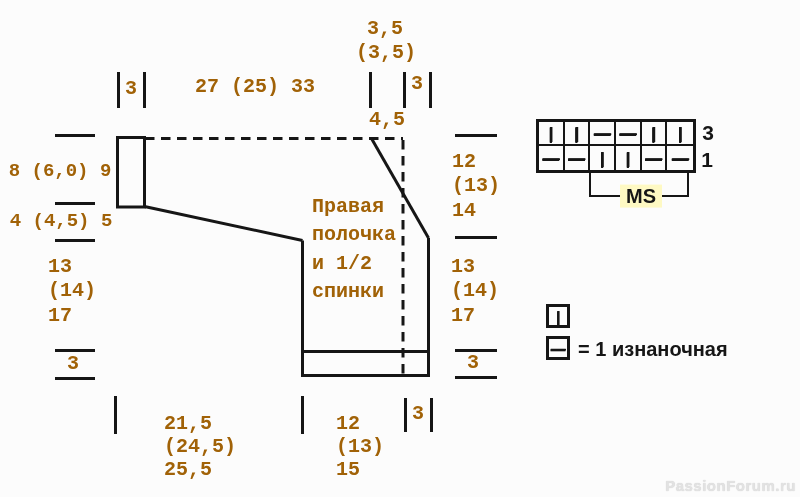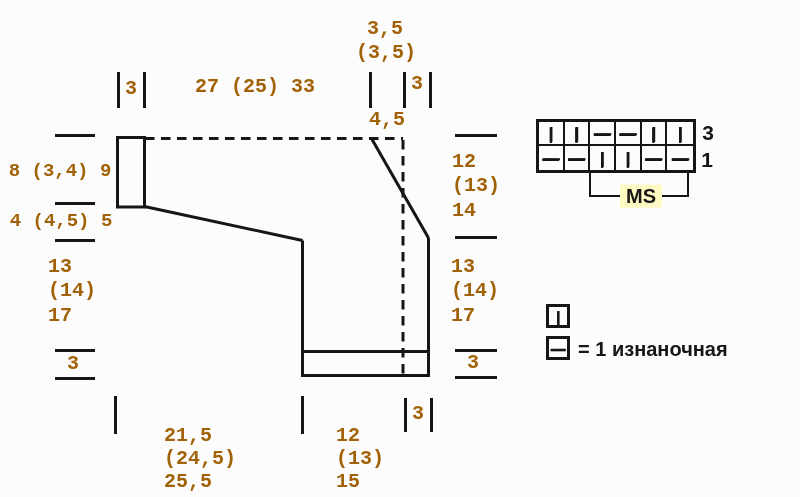--- a/index.html
+++ b/index.html
@@ -7,21 +7,21 @@
     position:relative;width:800px;height:497px;background:#fcfcfc;overflow:hidden;
     font-family:"Liberation Sans","DejaVu Sans",sans-serif;color:#161616;
   }
   #outline-svg{position:absolute;left:0;top:0;}
   .lbl{
     position:absolute;transform:translate(-50%,-50%);
     font-weight:700;font-size:20px;line-height:1.22;
     text-align:left;white-space:pre-line;color:#a16207;font-family:Liberation Mono, monospace;
   }
   .lbl.small{font-size:19px;}
-  .lbl.tight{line-height:1.15;margin-top:12px;}
+  .lbl.tight{line-height:1.15;}
   .piece-label{line-height:1.42;font-size:20px;}
   .section-title{
     position:absolute;font-weight:700;font-size:21px;color:#161616;white-space:nowrap;
   }
   
   #chart-grid{
     position:absolute;left:536px;top:119px;width:160px;height:54px;
     border:3px solid #161616;box-sizing:border-box;
     display:grid;grid-template-columns:repeat(6,1fr);grid-template-rows:repeat(2,1fr);
     background:#fcfcfc;
@@ -100,21 +100,21 @@
     </g>
   </svg>
 
   <div class="lbl" style="left:131px;top:89px;">3</div>
   <div class="lbl" style="left:255px;top:87px;">27 (25) 33</div>
   <div class="lbl" style="left:385px;top:29px;">3,5</div>
   <div class="lbl" style="left:386px;top:53px;">(3,5)</div>
   <div class="lbl" style="left:387px;top:84px;margin-top:36px;">4,5</div>
   <div class="lbl" style="left:417px;top:84px;">3</div>
 
-  <div class="lbl small" style="left:60px;top:172px;">8 (3,4) 9</div>
+  <div class="lbl small" style="left:60px;top:172px;">8 (6,0) 9</div>
   <div class="lbl small" style="left:61px;top:222px;">4 (4,5) 5</div>
   <div class="lbl" style="left:72px;top:292px;">13
 (14)
 17</div>
   <div class="lbl" style="left:73px;top:364px;">3</div>
 
   <div class="lbl" style="left:476px;top:187px;">12
 (13)
 14</div>
   <div class="lbl" style="left:475px;top:292px;">13
@@ -123,20 +123,24 @@
   <div class="lbl" style="left:473px;top:363px;">3</div>
 
   <div class="lbl tight" style="left:200px;top:446px;">21,5
 (24,5)
 25,5</div>
   <div class="lbl tight" style="left:360px;top:446px;">12
 (13)
 15</div>
   <div class="lbl" style="left:418px;top:414px;">3</div>
 
+  <div class="lbl piece-label" style="left:354px;top:250px;">Правая
+полочка
+и 1/2
+спинки</div>
 
 
   <div id="chart-grid">
     <div class="cell">
         <span class="sym">|</span>
       </div>
     <div class="cell">
         <span class="sym">|</span>
       </div>
     <div class="cell">
@@ -179,14 +183,15 @@
 
   <div class="sym-box" style="left:546px;top:304px;">
     <span class="sym" style="font-size:15px;">|</span>
   </div>
 
   <div class="sym-box" style="left:546px;top:336px;">
     <span class="sym" style="font-size:15px;">—</span>
   </div>
   <div class="legend-text" style="left:578px;top:338px;">= 1 изнаночная</div>
 
+  <div id="watermark">PassionForum.ru</div>
 
 </div>
 
 </body></html>

